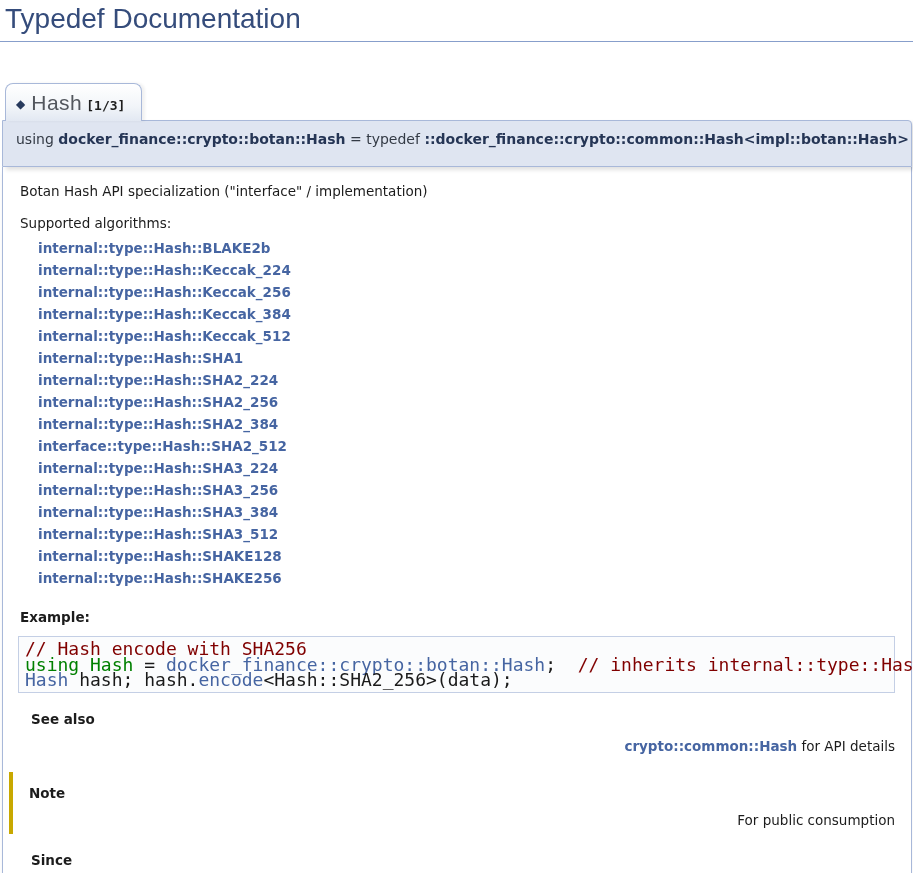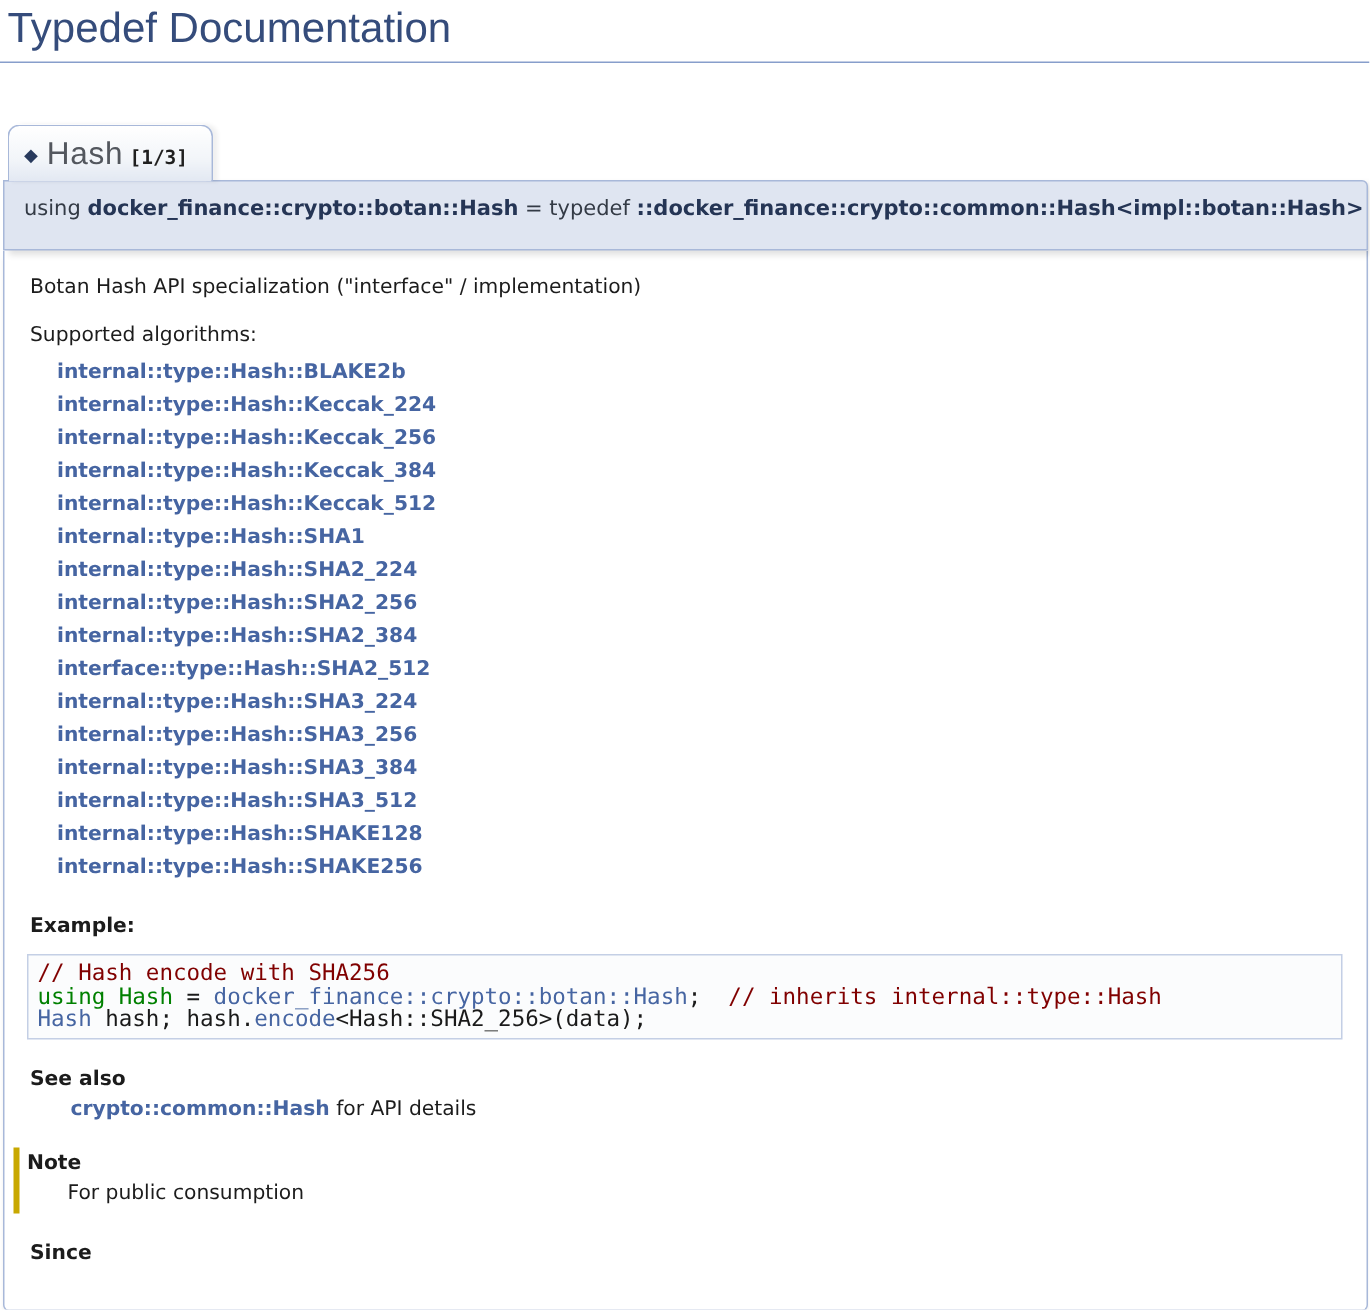--- a/index.html
+++ b/index.html
@@ -50,29 +50,29 @@
     padding:16px 16px 12px 15px;
   }
   .memdoc p{margin:0 0 16px 2px;}
   .memdoc p.tight{margin-bottom:6px;}
   ul.algo-list{list-style:none;margin:0 0 16px 0;padding:0 0 0 20px;line-height:22px;}
   .el{color:var(--link);font-weight:bold;text-decoration:none;cursor:pointer;}
   .section-label{font-weight:bold;margin:20px 0 11px 2px;}
   .fragment{
     background:var(--code-bg);border:1px solid var(--code-border);
     margin:0 0 16px 0;padding:4px 6px;
-    font-family:"DejaVu Sans Mono",monospace;font-size:15px;line-height:15.6px;color:#1a1a1a;
+    font-family:"DejaVu Sans Mono",monospace;font-size:18px;line-height:15.6px;color:#1a1a1a;
   }
   .fragment .line{white-space:pre;}
   .code-comment{color:var(--code-comment);}
   .code-kw{color:var(--code-keyword);}
   .code-link{color:var(--link);cursor:pointer;}
   dl.section{margin:18px 0 18px 2px;}
-  dl.section dt{font-weight:bold;margin:0;}
-  dl.section dd{margin:4px 0 0 27px;}
+  dl.section dt{font-weight:bold;margin:11px;}
+  dl.section dd{margin:4px 0 0 27px;text-align:right;}
   dl.note{margin-left:-9px;padding:2px 0 6px 5px;border-left:4px solid var(--note-bar);}
 </style>
 </head>
 <body>
 
 <h2 class="groupheader">Typedef Documentation</h2>
 
 <div class="memitem">
 
   <div class="memtitle">

